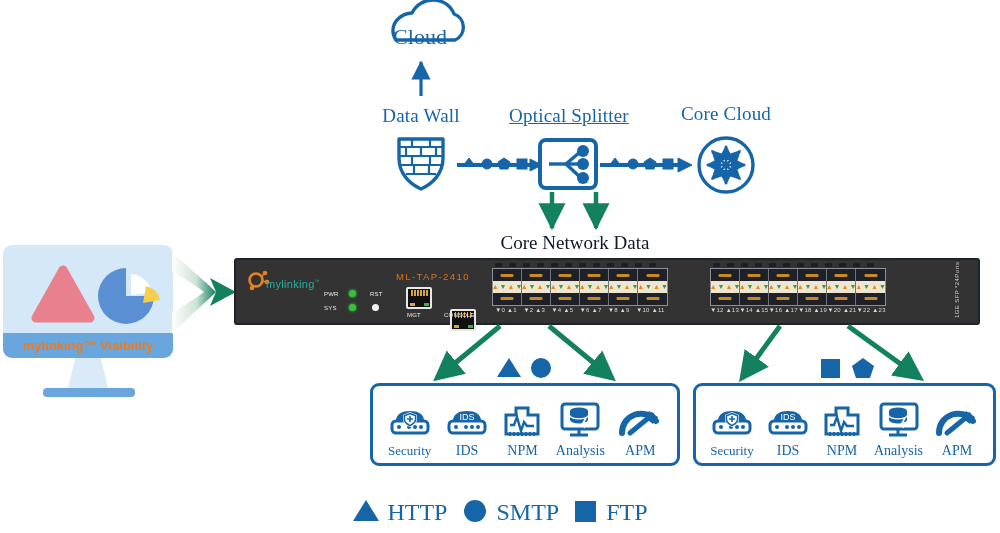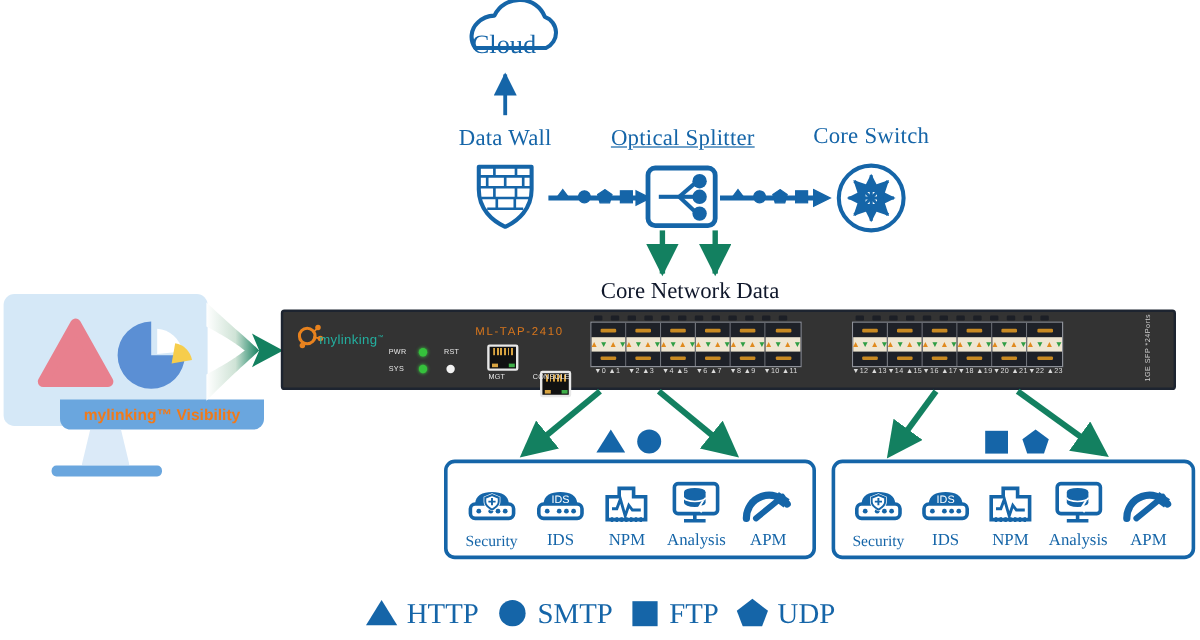--- a/index.html
+++ b/index.html
@@ -73,21 +73,21 @@
   #legend{position:absolute;left:0;top:498px;width:1000px;
       display:flex;justify-content:center;align-items:center;gap:14px;}
   .legend-item{display:flex;align-items:center;gap:7px;}
   .legend-text{font-size:24px;color:#1565a8;font-family:"Liberation Serif",serif;}
 
   
   .vis-screen{position:absolute;left:3px;top:245px;width:170px;height:110px;
       background:#d5e8f7;border-radius:9px;}
   .vis-bar{position:absolute;left:3px;top:333px;width:170px;height:25px;
       background:#6aa6de;border-radius:0 0 9px 9px;display:flex;align-items:center;
-      justify-content:center;margin-left:47px;}
+      justify-content:center;}
   .vis-bar-text{color:#f07a1a;font-family:"Liberation Sans",sans-serif;font-size:13px;
       font-weight:bold;white-space:nowrap;}
   .vis-neck{position:absolute;left:68px;top:358px;width:40px;height:30px;
       background:#dbeaf8;clip-path:polygon(18% 0,82% 0,100% 100%,0 100%);}
   .vis-base{position:absolute;left:43px;top:388px;width:92px;height:9px;
       background:#6aa6de;border-radius:4px;}
   .shape-marker{display:inline-block;}
 </style>
 </head>
 <body>
@@ -163,21 +163,21 @@
     </g>
 
     <g>
       <line x1="552" y1="192" x2="552" y2="228" stroke="#138060" stroke-width="4.5" marker-end="url(#greenarrow)"></line>
       <line x1="596" y1="192" x2="596" y2="228" stroke="#138060" stroke-width="4.5" marker-end="url(#greenarrow)"></line>
     </g>
   </svg>
 
   <div class="abs node-label lbl-blue" style="left:370px;top:105px;width:102px;text-align:center;">Data Wall</div>
   <div class="abs node-label lbl-blue" style="left:496px;top:105px;width:146px;text-align:center;text-decoration:underline;">Optical Splitter</div>
-  <div class="abs node-label lbl-blue" style="left:662px;top:103px;width:128px;text-align:center;">Core Switch</div>
+  <div class="abs node-label lbl-blue" style="left:662px;top:103px;width:128px;text-align:center;">Core Cloud</div>
 
   <div class="abs" id="core-network-data-label" style="left:455px;top:232px;width:240px;text-align:center;">Core Network Data</div>
 
   <div>
     <div class="vis-screen"></div>
     <svg class="abs" style="left:30px;top:262px;" width="130" height="70">
       <g>
         <path d="M33,8 L60,56 L6,56 z" fill="#e8808e" stroke="#e8808e" stroke-width="9" stroke-linejoin="round"></path>
       </g>
       <g>
@@ -555,21 +555,15 @@
             <circle cx="14" cy="13" r="11" fill="#1565a8"></circle>
           </svg></span>
         <span class="legend-text">SMTP</span>
       </div>
       <div class="legend-item">
         <span class="shape-marker"><svg width="26" height="24">
             <rect x="2" y="3" width="21" height="21" fill="#1565a8"></rect>
           </svg></span>
         <span class="legend-text">FTP</span>
       </div>
-      <div class="legend-item">
-        <span class="shape-marker"><svg width="28" height="24">
-            <polygon points="14,1 27,11 22,24 6,24 1,11" fill="#1565a8"></polygon>
-          </svg></span>
-        <span class="legend-text">UDP</span>
-      </div>
     </div>
 
 </div>
 
 </body></html>

